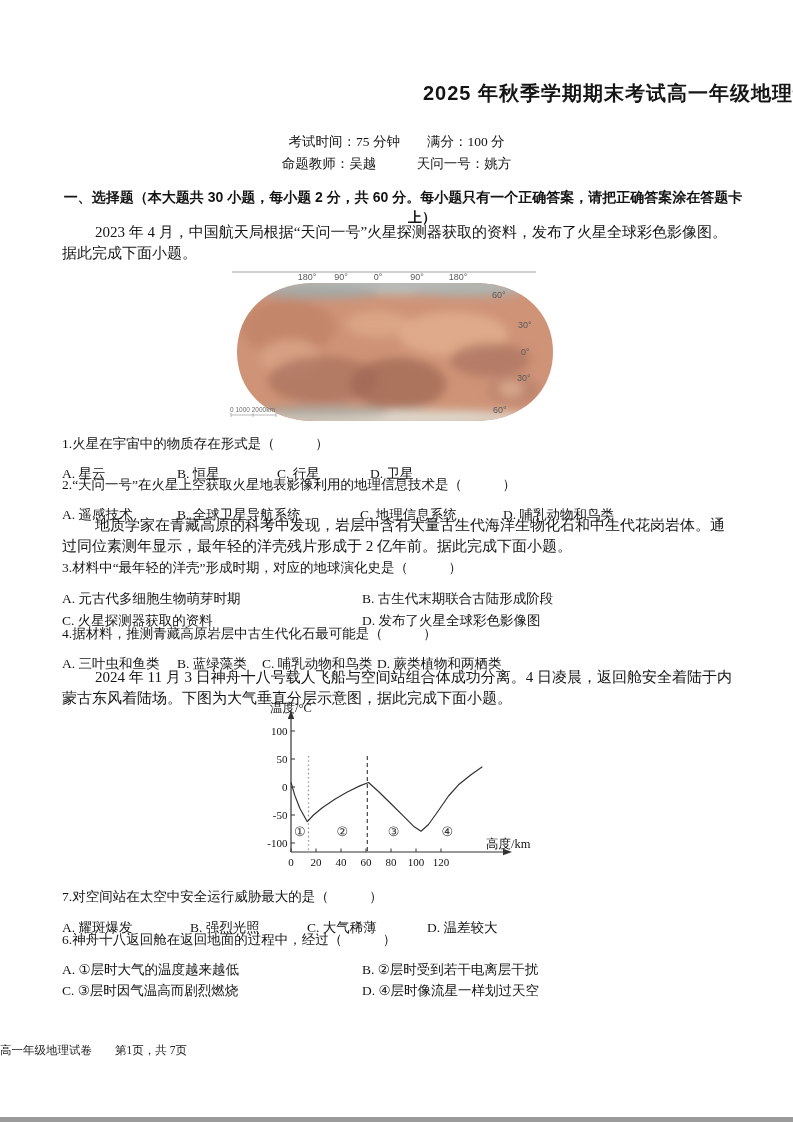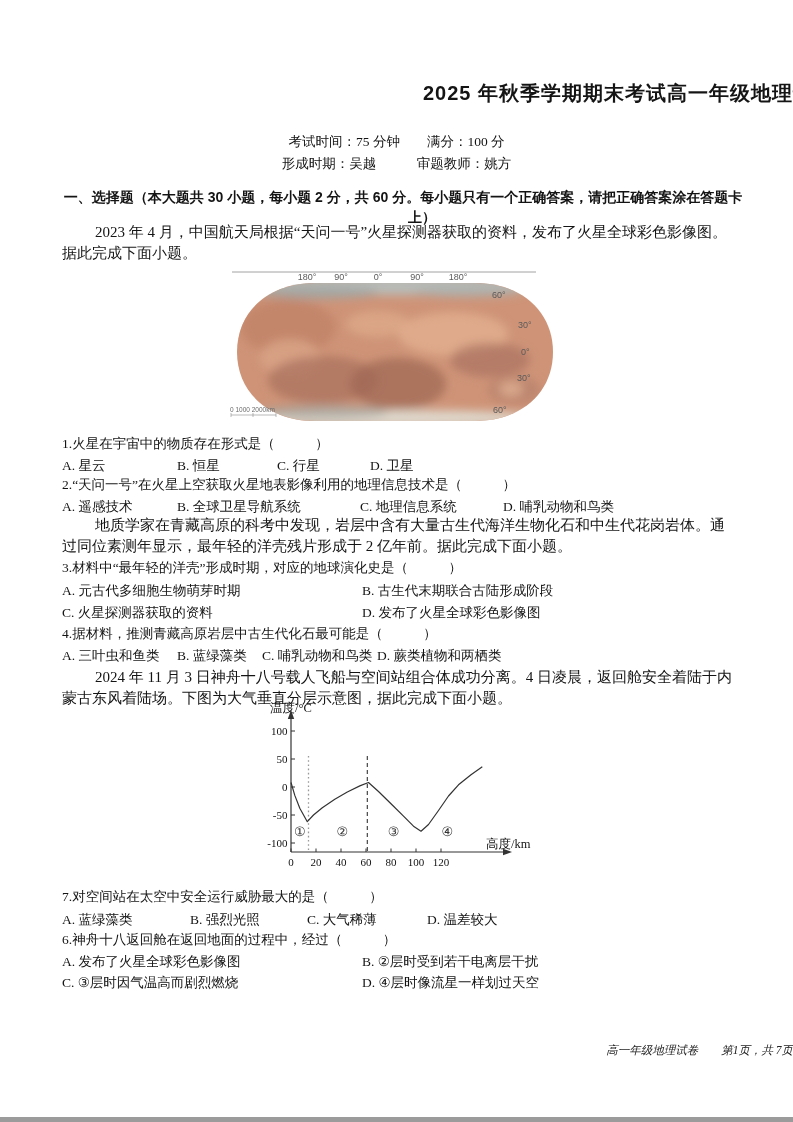--- a/index.html
+++ b/index.html
@@ -14,36 +14,36 @@
   }
   .exam-info{left:0;width:100%;text-align:center;font-size:13.5px;font-family:Liberation Serif, serif;}
   .section-heading{
     top:187px;left:62px;width:682px;
     font-family:"Liberation Sans",sans-serif;font-weight:bold;font-size:14px;line-height:20px;
     padding-left:38px;text-indent:-38px;box-sizing:border-box;text-align:center;
   }
   .para{left:62px;width:676px;font-size:15px;line-height:21px;text-indent:2.2em;}
   .stem{left:62px;width:680px;font-size:13.5px;line-height:16px;}
   .optrow{left:62px;width:690px;height:18px;font-size:13.5px;}
-  .optrow span{position:absolute;top:0;white-space:nowrap;}
-  .footer{top:1043px;left:0;width:100%;text-align:right;font-size:11.5px;color:#222;font-style:italic;}
+  .optrow span{position:absolute;top:8px;white-space:nowrap;}
+  .footer{top:1043px;left:0;width:100%;text-align:left;font-size:11.5px;color:#222;}
   .bottom-bar{top:1117px;left:0;width:793px;height:5px;background:#9b9b9b;}
   
   .map-label{font-size:9px;fill:#5a5a5a;font-family:"Liberation Sans",sans-serif;}
   .map-scale{font-size:6.5px;fill:#6a6a6a;font-family:"Liberation Sans",sans-serif;}
   .tick-label{font-size:11px;fill:#111;font-family:"Liberation Serif",serif;}
   .axis-label{font-size:12.5px;fill:#111;font-family:"Liberation Serif",serif;}
   .layer-num{font-size:13px;fill:#333;font-family:"Liberation Serif",serif;}
 </style>
 </head>
 <body>
 
 <div class="abs doc-title">2025 年秋季学期期末考试高一年级地理试卷</div>
 <div class="abs exam-info" style="top:133px">考试时间：75 分钟　　满分：100 分</div>
-<div class="abs exam-info" style="top:155px">形成时期：吴越　　　审题教师：姚方</div>
+<div class="abs exam-info" style="top:155px">命题教师：吴越　　　天问一号：姚方</div>
 
 <div class="abs section-heading">一、选择题（本大题共 30 小题，每小题 2 分，共 60 分。每小题只有一个正确答案，请把正确答案涂在答题卡上）</div>
 
 <div class="abs para" style="top:222px">2023 年 4 月，中国航天局根据“天问一号”火星探测器获取的资料，发布了火星全球彩色影像图。据此完成下面小题。</div>
 
 <svg class="abs" style="top:262px;left:228px" width="330" height="165" viewBox="0 0 330 165">
   <defs>
     <clipPath id="marsClip">
       <path d="M87,21 H247 C294,21 325,50 325,90 C325,130 294,159 247,159 H87 C40,159 9,130 9,90 C9,50 40,21 87,21 Z"></path>
     </clipPath>
@@ -172,29 +172,29 @@
   <g>
       <text x="37.75" y="136.74" text-anchor="middle" class="layer-num">①</text>
       <text x="80.25" y="136.74" text-anchor="middle" class="layer-num">②</text>
       <text x="131.5" y="136.74" text-anchor="middle" class="layer-num">③</text>
       <text x="185.25" y="136.74" text-anchor="middle" class="layer-num">④</text>
     </g>
 </svg>
 
 <div class="abs stem" style="top:889px">7.对空间站在太空中安全运行威胁最大的是（　　　）</div>
 <div class="abs optrow" style="top:911px">
-  <span style="left:0">A. 蓝绿藻类</span>
+  <span style="left:0">A. 耀斑爆发</span>
   <span style="left:128px">B. 强烈光照</span>
   <span style="left:245px">C. 大气稀薄</span>
   <span style="left:365px">D. 温差较大</span>
 </div>
 
 <div class="abs stem" style="top:932px">6.神舟十八返回舱在返回地面的过程中，经过（　　　）</div>
 <div class="abs optrow" style="top:953px">
-  <span style="left:0">A. 发布了火星全球彩色影像图</span>
+  <span style="left:0">A. ①层时大气的温度越来越低</span>
   <span style="left:300px">B. ②层时受到若干电离层干扰</span>
 </div>
 <div class="abs optrow" style="top:974px">
   <span style="left:0">C. ③层时因气温高而剧烈燃烧</span>
   <span style="left:300px">D. ④层时像流星一样划过天空</span>
 </div>
 
 <div class="abs footer">高一年级地理试卷　　第1页，共 7页</div>
 <div class="abs bottom-bar"></div>
 

